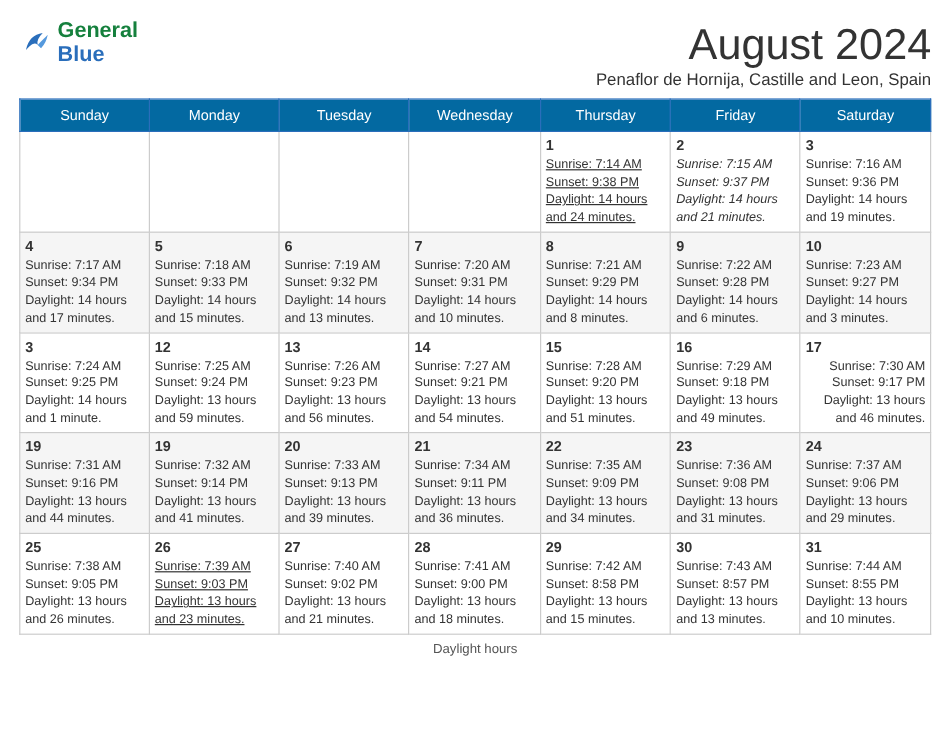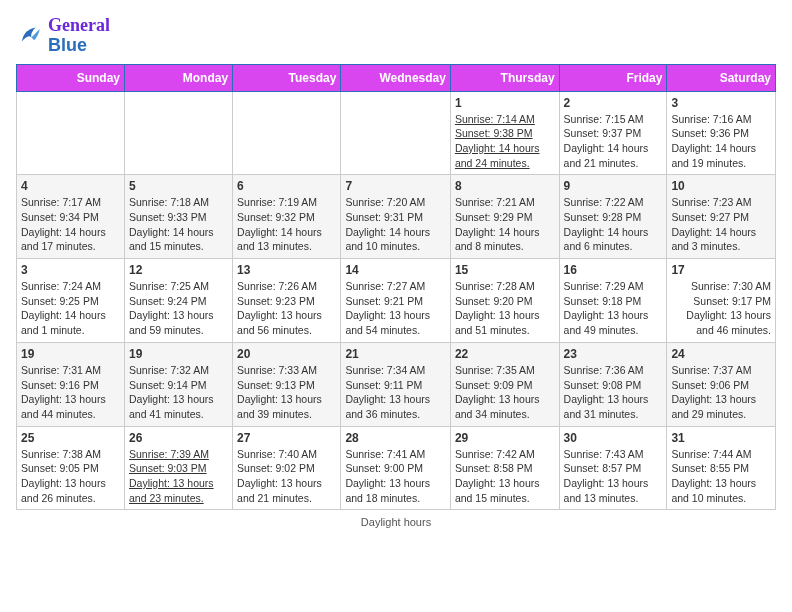--- a/index.html
+++ b/index.html
@@ -19,21 +19,21 @@
     .logo {
       display: flex;
       align-items: center;
       gap: 4px;
     }
     .logo-text {
       font-size: 18px;
       font-weight: bold;
       line-height: 1.1;
     }
-    .logo-text span.general { color: #6d28d9; font-family: Liberation Serif, serif; }
+    .logo-text span.general { color: #15803d; }
     .logo-text span.blue { color: #2a6ebb; }
     .logo-bird {
       width: 28px;
       height: 28px;
     }
     .title-area {
       text-align: right;
     }
     .month-title {
       font-size: 36px;
@@ -43,26 +43,26 @@
     .subtitle {
       font-size: 14px;
       color: #333;
     }
     .calendar-table {
       width: 100%;
       border-collapse: collapse;
       font-size: 11px;
     }
     .calendar-table th {
-      background: #d946ef;
+      background: #0369a1;
       color: #fff;
       padding: 6px 4px;
-      text-align: right;
+      text-align: center;
       font-size: 12px;
-      font-weight: bold;
+      font-weight: normal;
       border: 1px solid #2a6ebb;
     }
     .calendar-table td {
       border: 1px solid #ccc;
       vertical-align: top;
       padding: 4px;
       width: 112px;
       min-height: 80px;
       background: #fff;
     }
@@ -98,20 +98,24 @@
   <div class="logo">
     <svg class="logo-bird" viewBox="0 0 40 40" xmlns="http://www.w3.org/2000/svg">
       <path d="M8,28 Q12,10 28,8 Q20,16 22,22 Q18,18 12,24 Z" fill="#2a6ebb"></path>
       <path d="M22,22 Q30,14 34,10 Q32,20 26,26 Z" fill="#5599dd"></path>
     </svg>
     <div class="logo-text">
       <span class="general">General</span><br>
       <span class="blue">Blue</span>
     </div>
   </div>
+  <div class="title-area">
+    <div class="month-title">August 2024</div>
+    <div class="subtitle">Penaflor de Hornija, Castille and Leon, Spain</div>
+  </div>
 </div>
 
 <table class="calendar-table">
   <thead>
     <tr id="days-header">
         <th>Sunday</th>
         <th>Monday</th>
         <th>Tuesday</th>
         <th>Wednesday</th>
         <th>Thursday</th>
@@ -126,21 +130,21 @@
         <td class="empty-cell"></td>
         <td class="empty-cell"></td>
         <td>
           <div class="day-number">1</div>
           <div class="day-info" style="white-space: pre-line; text-decoration: underline;">Sunrise: 7:14 AM
 Sunset: 9:38 PM
 Daylight: 14 hours and 24 minutes.</div>
         </td>
         <td>
           <div class="day-number">2</div>
-          <div class="day-info" style="white-space: pre-line;">Sunrise: 7:15 AM
+          <div class="day-info" style="white-space: pre-line; font-style: italic;">Sunrise: 7:15 AM
 Sunset: 9:37 PM
 Daylight: 14 hours and 21 minutes.</div>
         </td>
         <td>
           <div class="day-number">3</div>
           <div class="day-info" style="white-space: pre-line;">Sunrise: 7:16 AM
 Sunset: 9:36 PM
 Daylight: 14 hours and 19 minutes.</div>
         </td>
       </tr>

